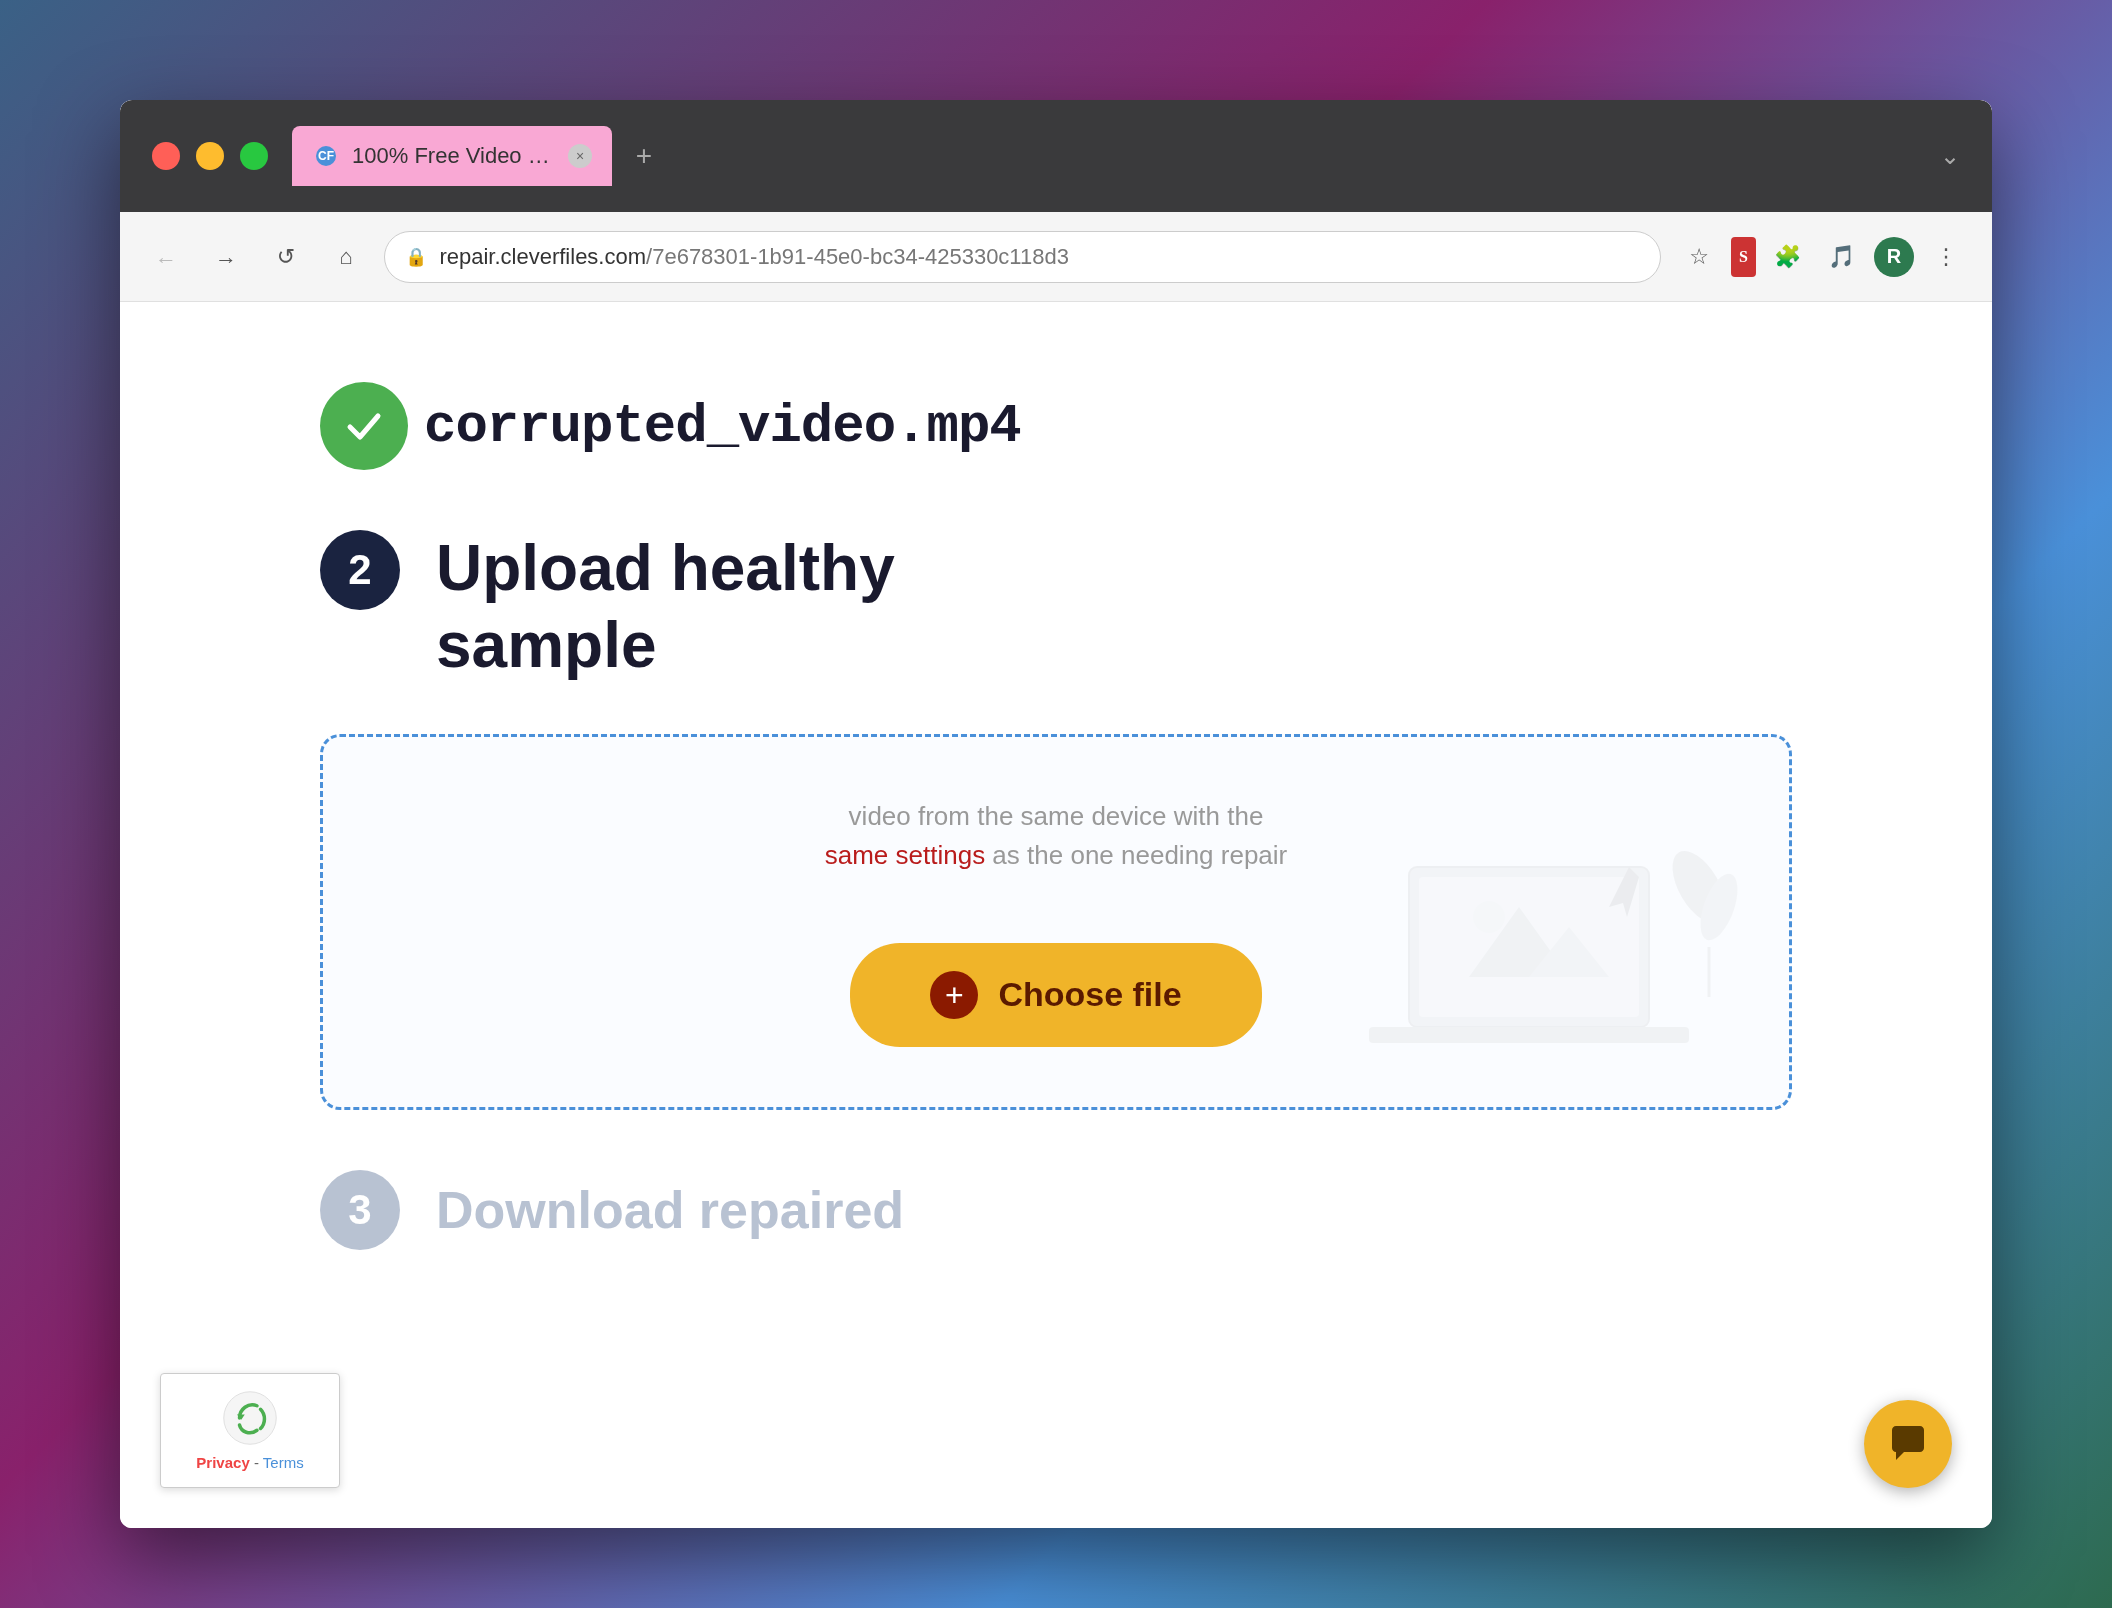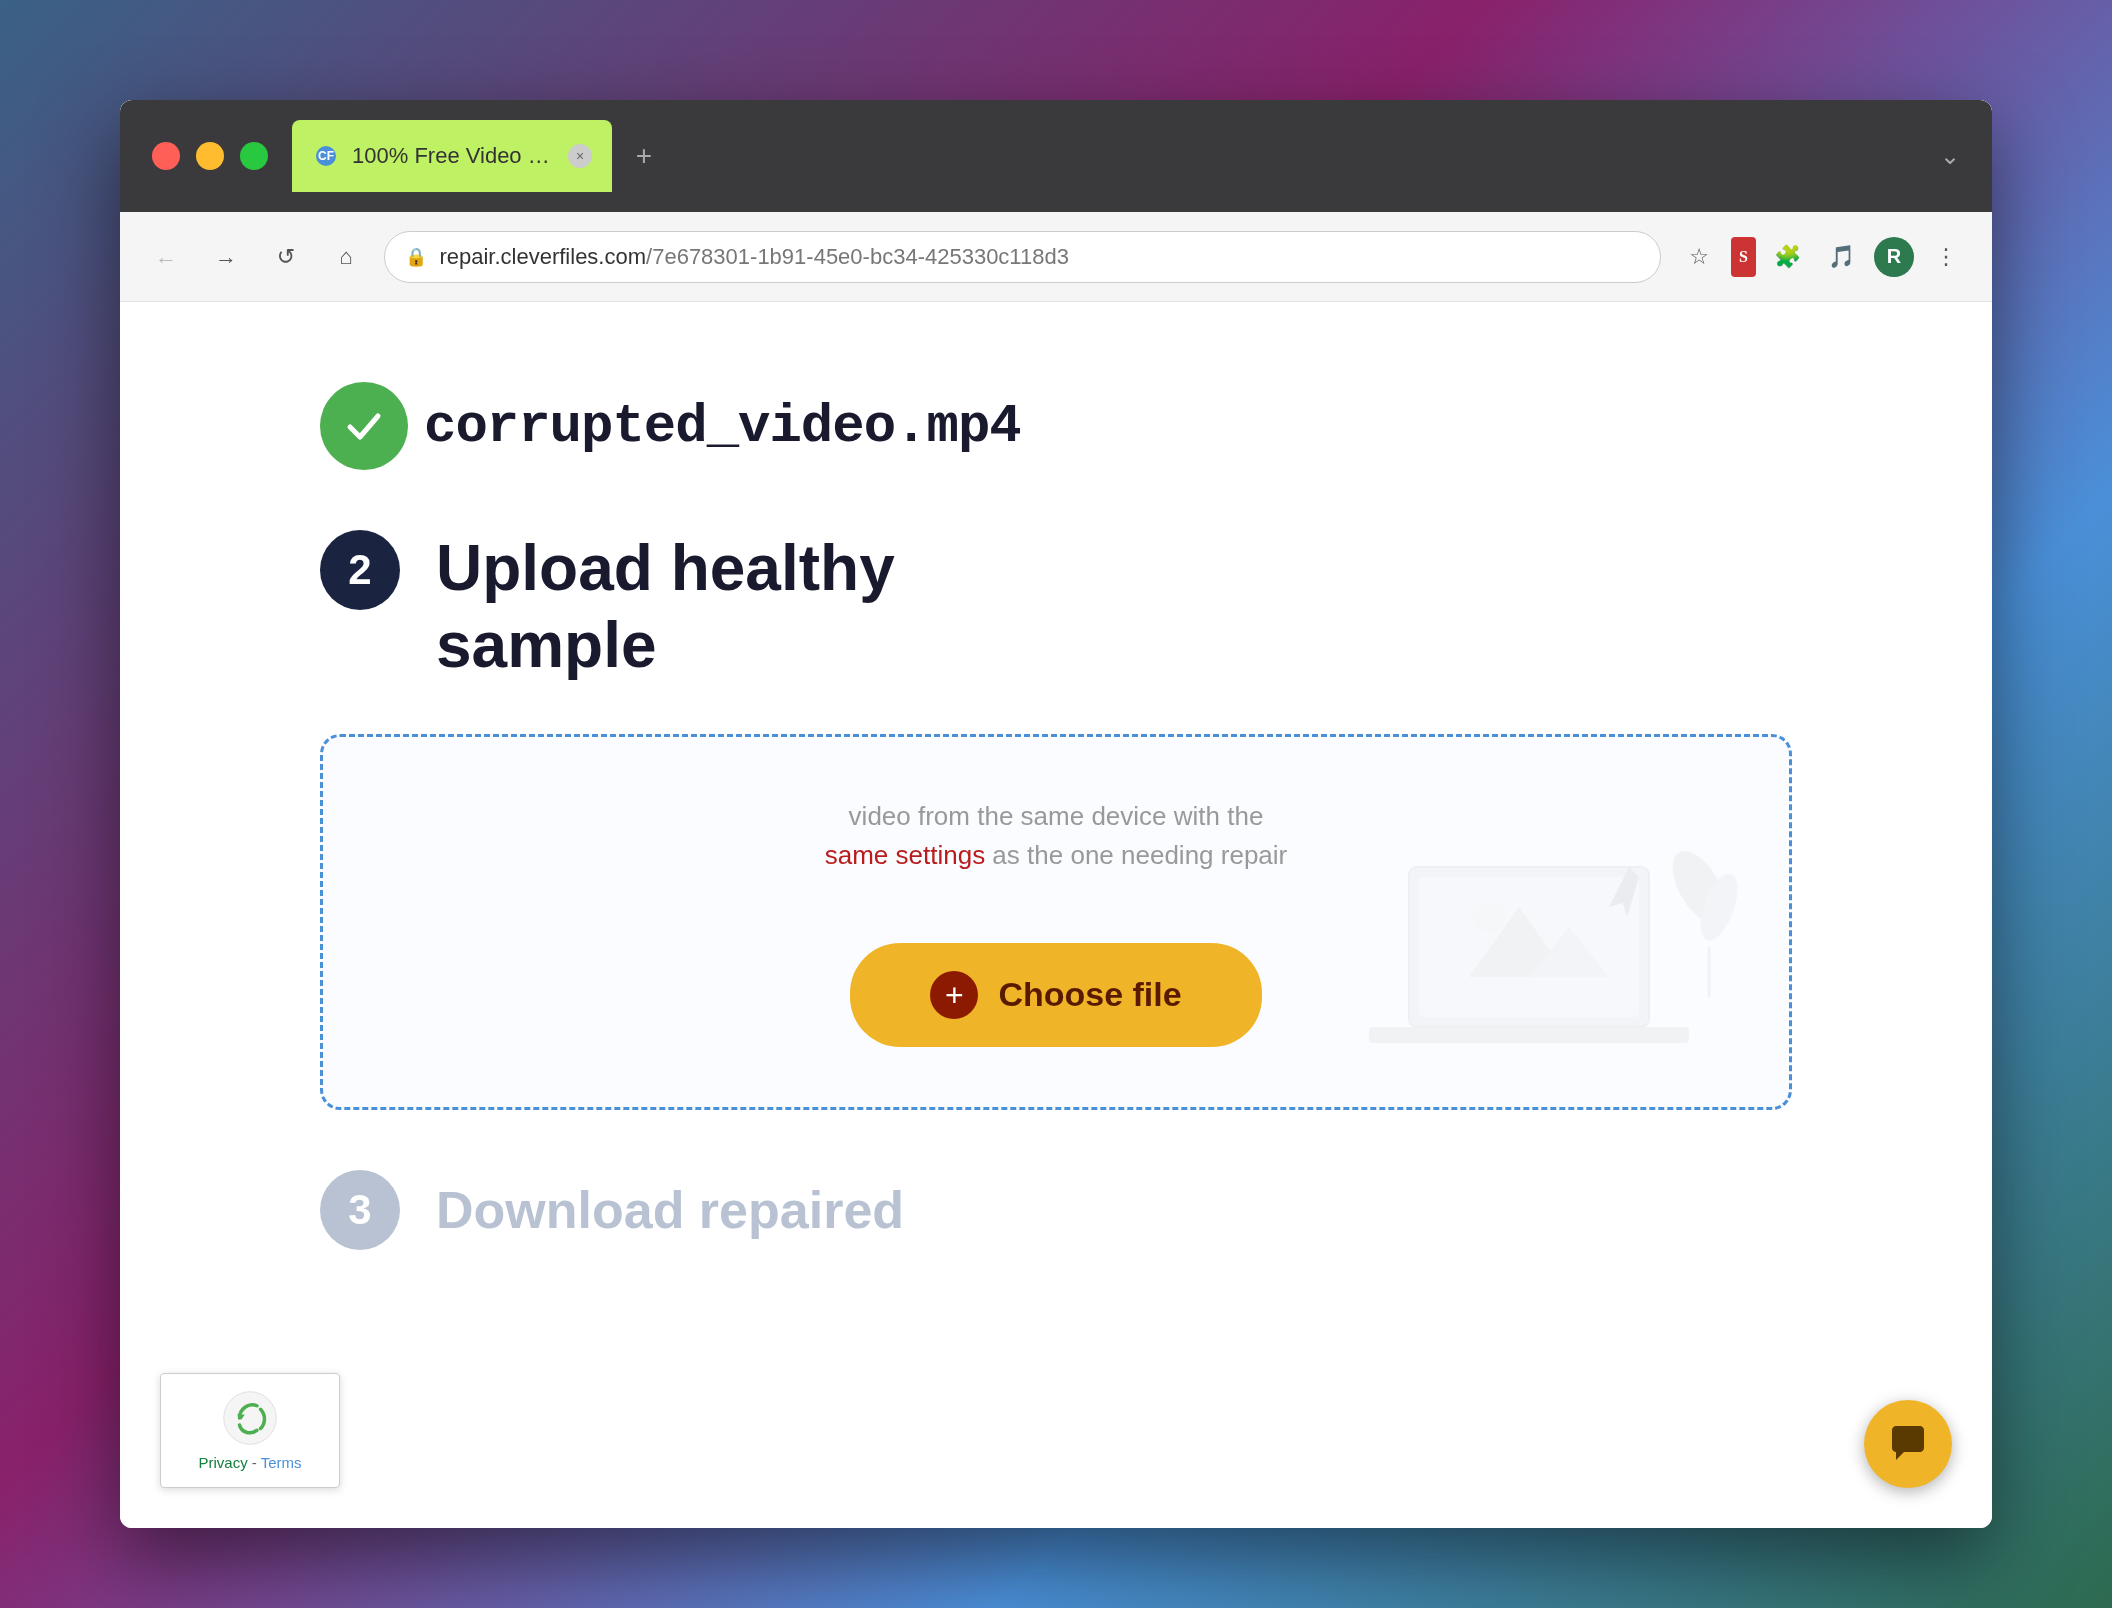--- a/index.html
+++ b/index.html
@@ -55,27 +55,27 @@
     .tl-green { background: #28c840; }
 
     .tab-area {
       display: flex;
       align-items: center;
       flex: 1;
       gap: 8px;
     }
 
     .tab {
-      background: #bef264;
+      background: #f9a8d4;
       border-radius: 8px 8px 0 0;
       padding: 10px 20px;
       display: flex;
       align-items: center;
       gap: 12px;
-      height: 72px;
+      height: 60px;
       min-width: 280px;
     }
 
     .tab-favicon {
       width: 28px;
       height: 28px;
       display: flex;
       align-items: center;
       justify-content: center;
     }
@@ -551,21 +551,21 @@
   <svg class="recaptcha-logo" viewBox="0 0 64 64">
     <circle cx="32" cy="32" r="30" fill="#f5f5f5" stroke="#ddd" stroke-width="1"></circle>
 
     <path d="M20 32 C20 22, 30 14, 40 18" stroke="#4caf50" stroke-width="4" fill="none" stroke-linecap="round"></path>
     <path d="M44 22 C50 28, 50 38, 44 44" stroke="#4caf50" stroke-width="4" fill="none" stroke-linecap="round"></path>
     <path d="M40 46 C32 52, 22 48, 20 40" stroke="#4caf50" stroke-width="4" fill="none" stroke-linecap="round"></path>
 
     <polygon points="17,28 22,34 26,28" fill="#4caf50"></polygon>
   </svg>
   <div class="recaptcha-text">
-    <span style="color:#15803d;cursor:pointer;">Privacy</span><span> - </span><span style="color:#4a90d9;cursor:pointer;">Terms</span>
+    <span style="color:#ef4444;cursor:pointer;font-weight:bold;">Privacy</span><span> - </span><span style="color:#4a90d9;cursor:pointer;">Terms</span>
   </div>
 </div>
 
 <div class="chat-btn">
   <svg viewBox="0 0 44 44" fill="none">
     <path d="M6 8 C6 5.8 7.8 4 10 4 L34 4 C36.2 4 38 5.8 38 8 L38 26 C38 28.2 36.2 30 34 30 L18 30 L10 38 L10 30 C7.8 30 6 28.2 6 26 Z" fill="#5a3a00" stroke="none"></path>
   </svg>
 </div>
 
 </body></html>

